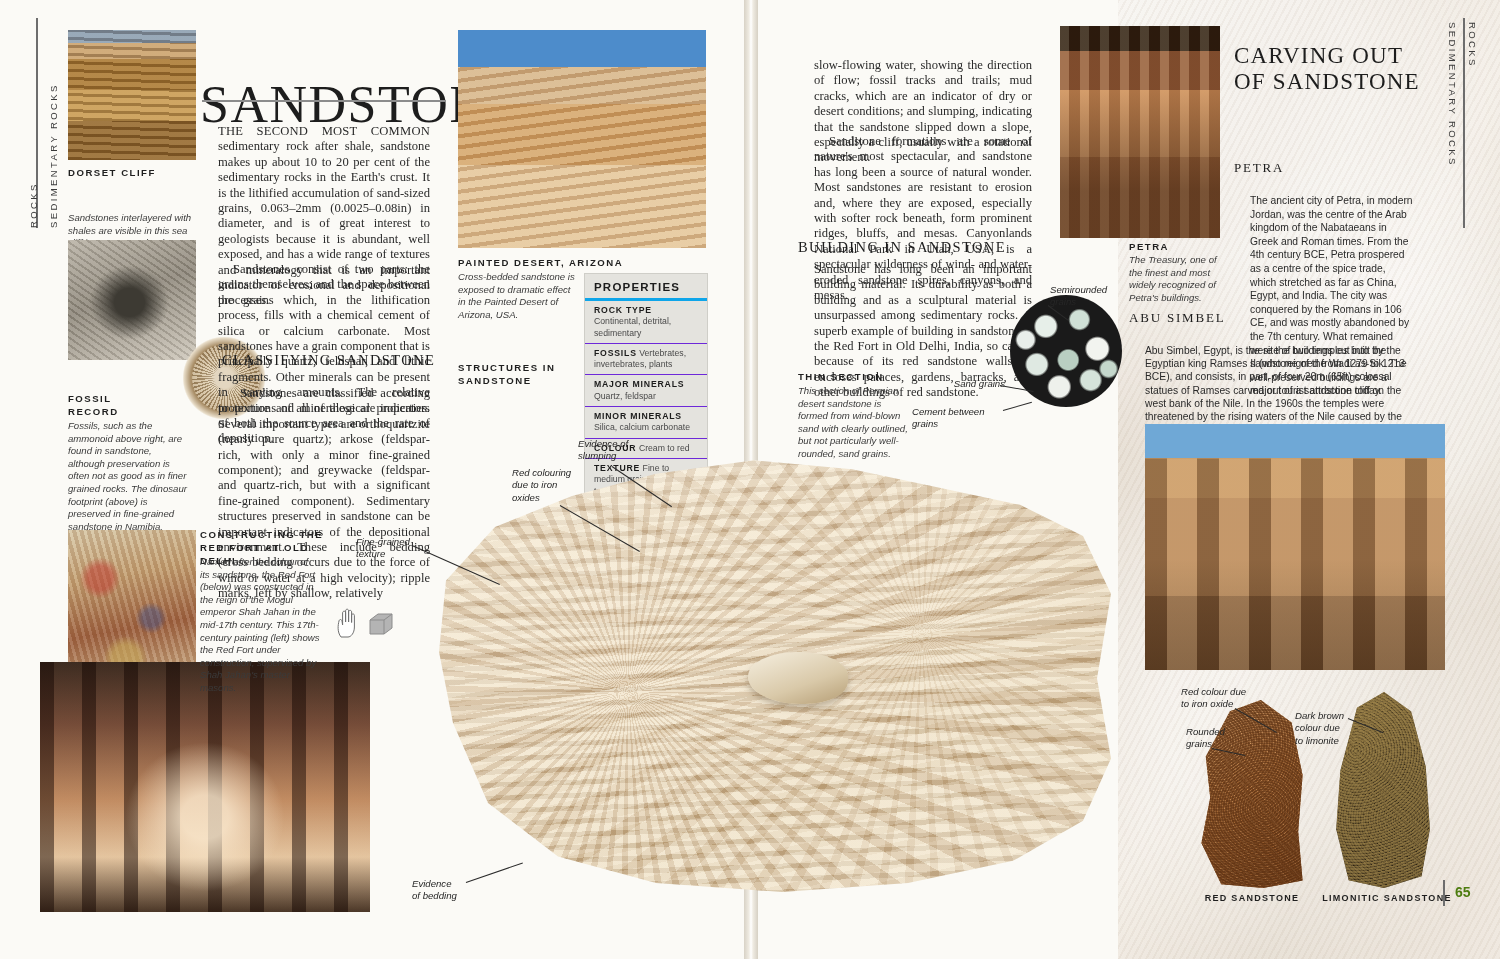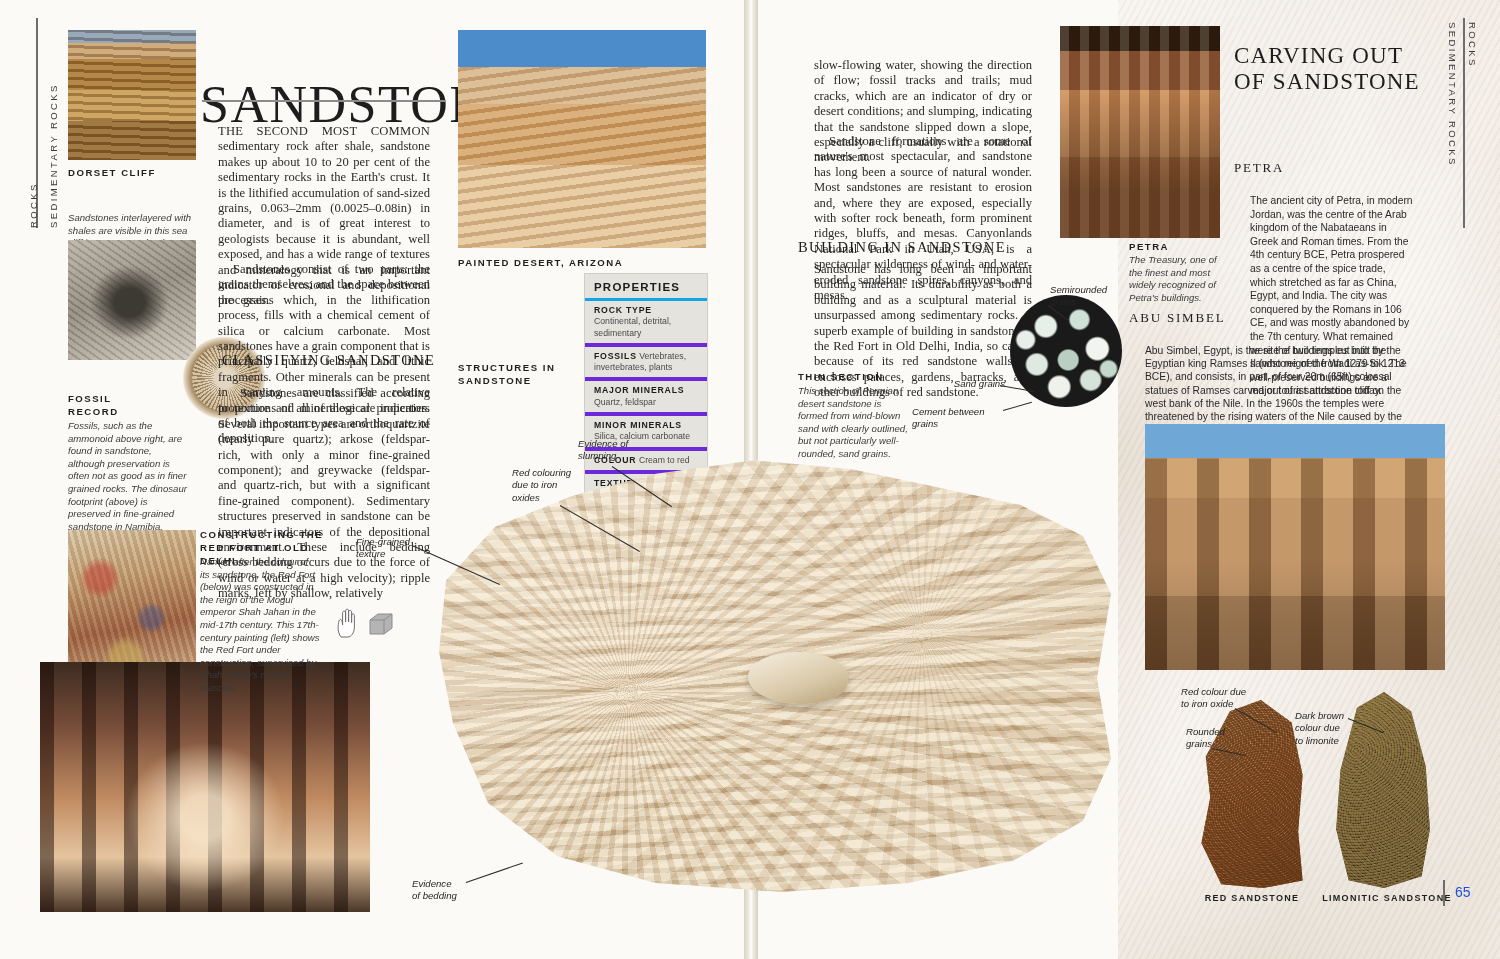--- a/index.html
+++ b/index.html
@@ -153,29 +153,29 @@
     box-shadow:0 4px 7px rgba(90,70,40,.35);}
 
   
   .lead-line{position:absolute;background:#2b2b2b;height:1px;transform-origin:left center;}
 
   
   .propbox{position:absolute;background:#e4e3de;border:1px solid #cfcec8;}
   .propbox h4{margin:0;padding:7px 9px 5px;font-family:"Liberation Sans",sans-serif;
     font-size:11.5px;font-weight:700;letter-spacing:1.2px;color:#1c1c1c;
     border-bottom:3px solid #0ea5e9;}
-  .proprow{padding:4px 9px;border-bottom:4px solid #6d28d9;
+  .proprow{padding:4px 9px;border-bottom:1px solid #6d28d9;
     font-family:"Liberation Sans",sans-serif;font-size:8.7px;line-height:11.3px;color:#4a4a4a;}
   .proprow:last-child{border-bottom:none;}
   .proprow b{font-weight:700;letter-spacing:.8px;color:#1c1c1c;}
 
   
   .scale-ic{position:absolute;}
   .pagenum{position:absolute;font-family:"Liberation Sans",sans-serif;font-size:14px;
-    font-weight:400;color:#1d4ed8;}
+    font-weight:700;color:#4d7c0f;}
 </style>
 </head>
 <body>
 
 <div class="page">
 
   <div class="page-left"></div>
   <div class="page-right"></div>
   <div class="texture-right"></div>
   <div class="gutter"></div>
@@ -225,20 +225,21 @@
     <p style="text-indent:15px;">Sandstones consist of two parts: the grains themselves; and the space between the grains which, in the lithification process, fills with a chemical cement of silica or calcium carbonate. Most sandstones have a grain component that is principally quartz, feldspar, and lithic fragments. Other minerals can be present in varying amounts. The relative proportions of all of these are indicators of both the source area and the rate of deposition.</p>
   </div>
 
   <div class="subhead" style="left:222px;top:352px;">CLASSIFYING SANDSTONE</div>
   <div class="body" style="left:202px;top:370px;width:244px;">
     <p style="text-indent:22px;">Sandstones are classified according to texture and mineralogical properties. Several important types are orthoquartzite (nearly pure quartz); arkose (feldspar-rich, with only a minor fine-grained component); and greywacke (feldspar- and quartz-rich, but with a significant fine-grained component). Sedimentary structures preserved in sandstone can be important indicators of the depositional environment. These include bedding (cross bedding occurs due to the force of wind or water at a high velocity); ripple marks, left by shallow, relatively</p>
   </div>
 
   <div class="ph ph-painted" style="left:458px;top:30px;width:248px;height:218px;"></div>
   <div class="cap-h" style="left:458px;top:256px;width:240px;">PAINTED DESERT, ARIZONA</div>
+  <div class="cap-b" style="left:458px;top:271px;width:120px;">Cross-bedded sandstone is exposed to dramatic effect in the Painted Desert of Arizona, USA.</div>
 
   <div class="cap-h" style="left:458px;top:361px;width:110px;">STRUCTURES IN SANDSTONE</div>
 
   <div class="propbox" style="left:584px;top:273px;width:122px;">
     <h4>PROPERTIES</h4>
     <div class="proprow">
       <b>ROCK TYPE</b>
       <span>Continental, detrital, sedimentary</span>
     </div>
     <div class="proprow">

